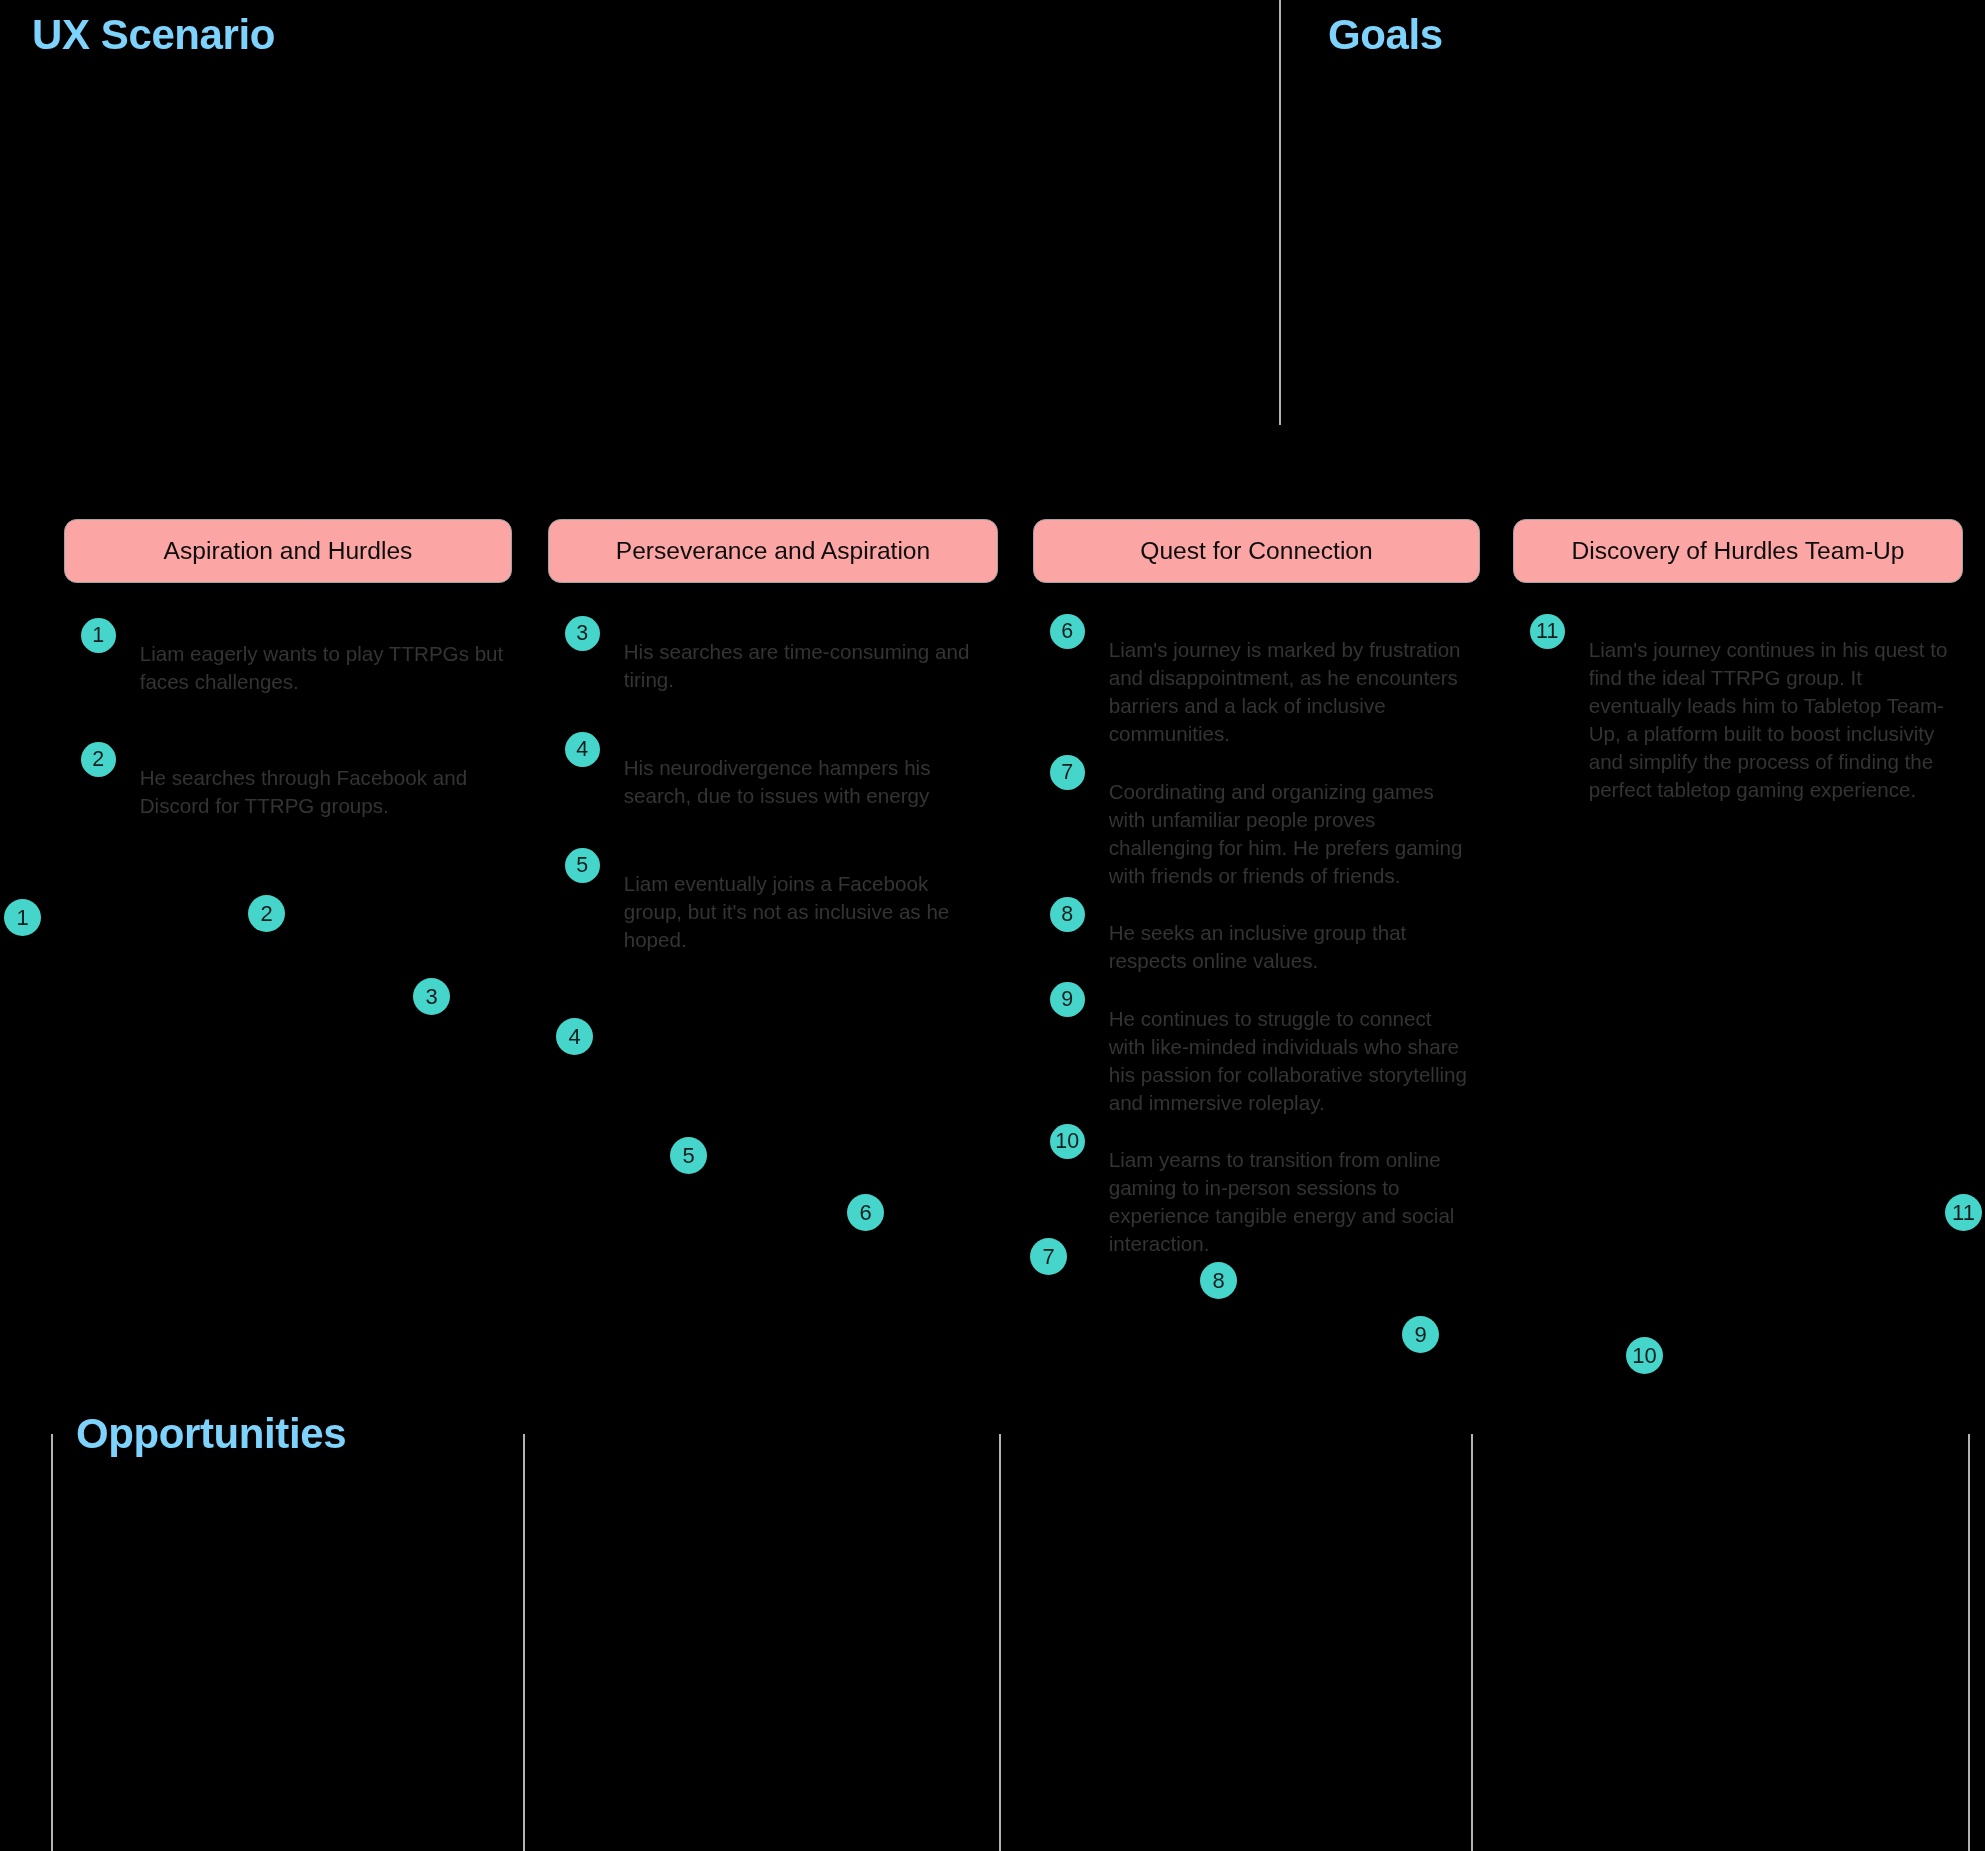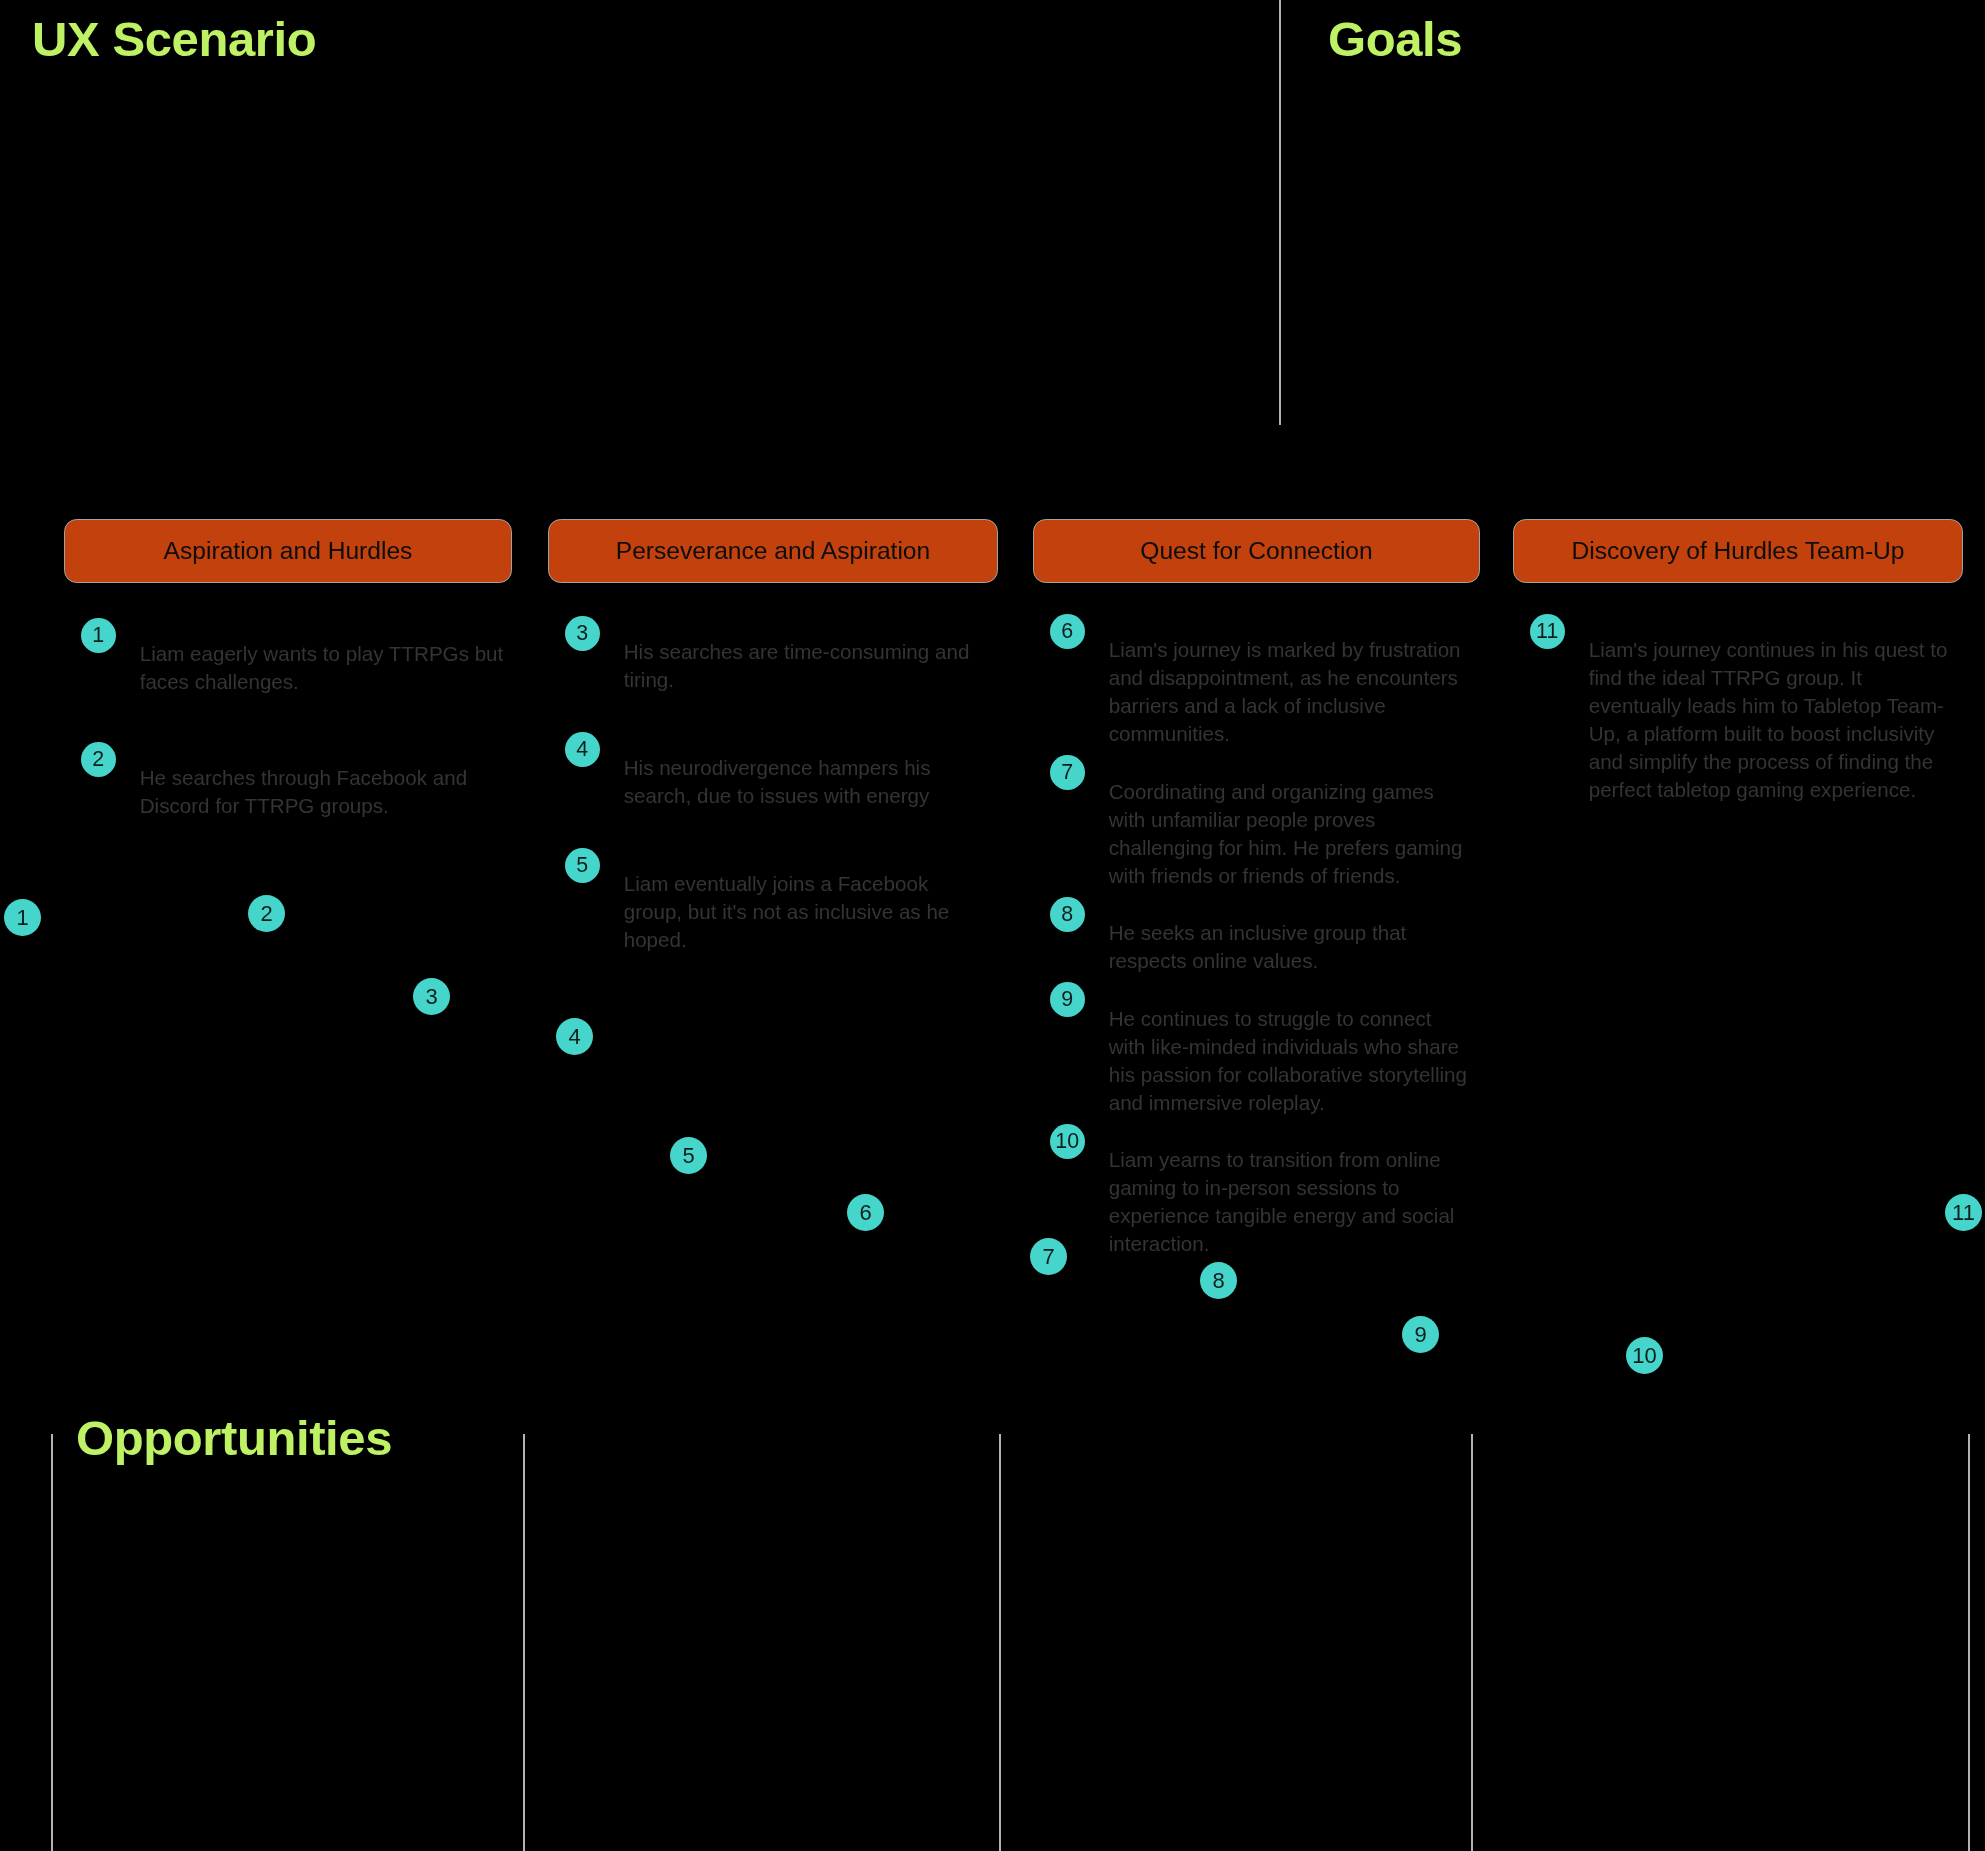--- a/index.html
+++ b/index.html
@@ -1,21 +1,21 @@
 <!DOCTYPE html>
 <html style="font-size:12.7px"><head>
 <meta charset="utf-8">
 <style>
   html,body{margin:0;padding:0;background:#000;}
   .canvas{
     position:relative;width:1985px;height:1852px;background:#000000;
     font-family:"Liberation Sans",sans-serif;overflow:hidden;
   }
   .big-title{
-    position:absolute;font-size:49px;font-weight:700;color:#bef264;
+    position:absolute;font-size:42px;font-weight:700;color:#7dd3fc;
     letter-spacing:-0.4px;white-space:nowrap;
   }
   #title-ux{left:32px;top:11px;}
   #title-goals{left:1328px;top:11px;}
   #title-experience{left:83px;top:445px;}
   #title-opportunities{left:76px;top:1410px;}
 
   .vline{position:absolute;width:2.4px;background:#b3b3b3;}
   #goals-divider{left:1279px;top:0;height:425px;}
   .opp-line{top:1434px;height:418px;}
@@ -25,21 +25,21 @@
   #opp-line-3{left:1471px;}
   #opp-line-4{left:1968px;}
 
   .phase-col{position:absolute;top:519px;}
   #phase-0{left:64px;width:448px;}
   #phase-1{left:548px;width:450px;}
   #phase-2{left:1033px;width:447px;}
   #phase-3{left:1513px;width:450px;}
 
   .pill{
-    height:64px;background:#c2410c;border:1.6px solid #a3a3a3;border-radius:12.7px;
+    height:64px;background:#fca5a5;border:1.6px solid #a3a3a3;border-radius:12.7px;
     display:flex;align-items:center;justify-content:center;
     font-size:24.6px;font-weight:500;color:#0d0d0d;box-sizing:border-box;
   }
   .items{display:flex;flex-direction:column;}
   #phase-0 .items{margin-top:37px;gap:48px;}
   #phase-1 .items{margin-top:35px;gap:40px;}
   #phase-2 .items{margin-top:33px;gap:9.5px;}
   #phase-3 .items{margin-top:33px;}
 
   .item{display:flex;align-items:flex-start;padding-left:16.7px;gap:24px;}

